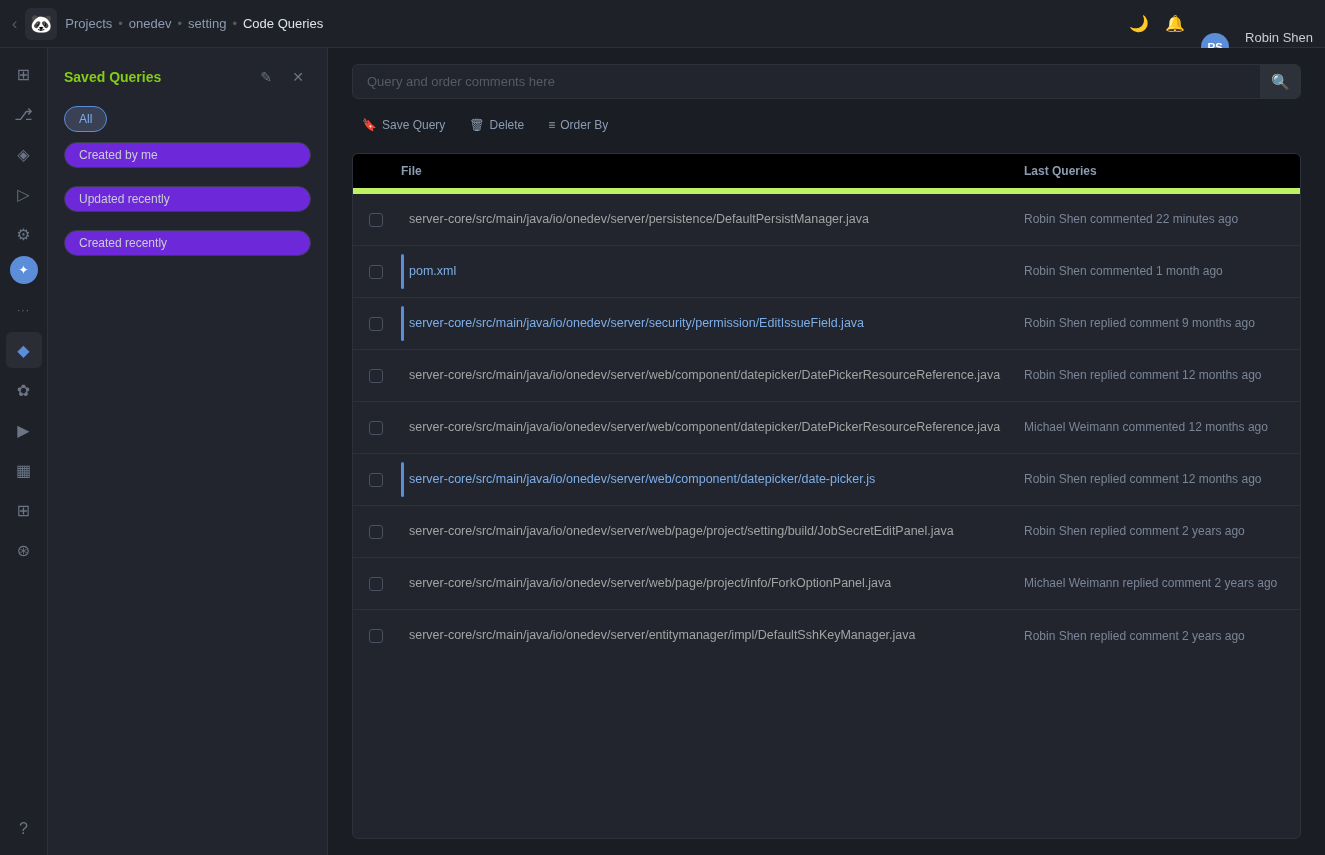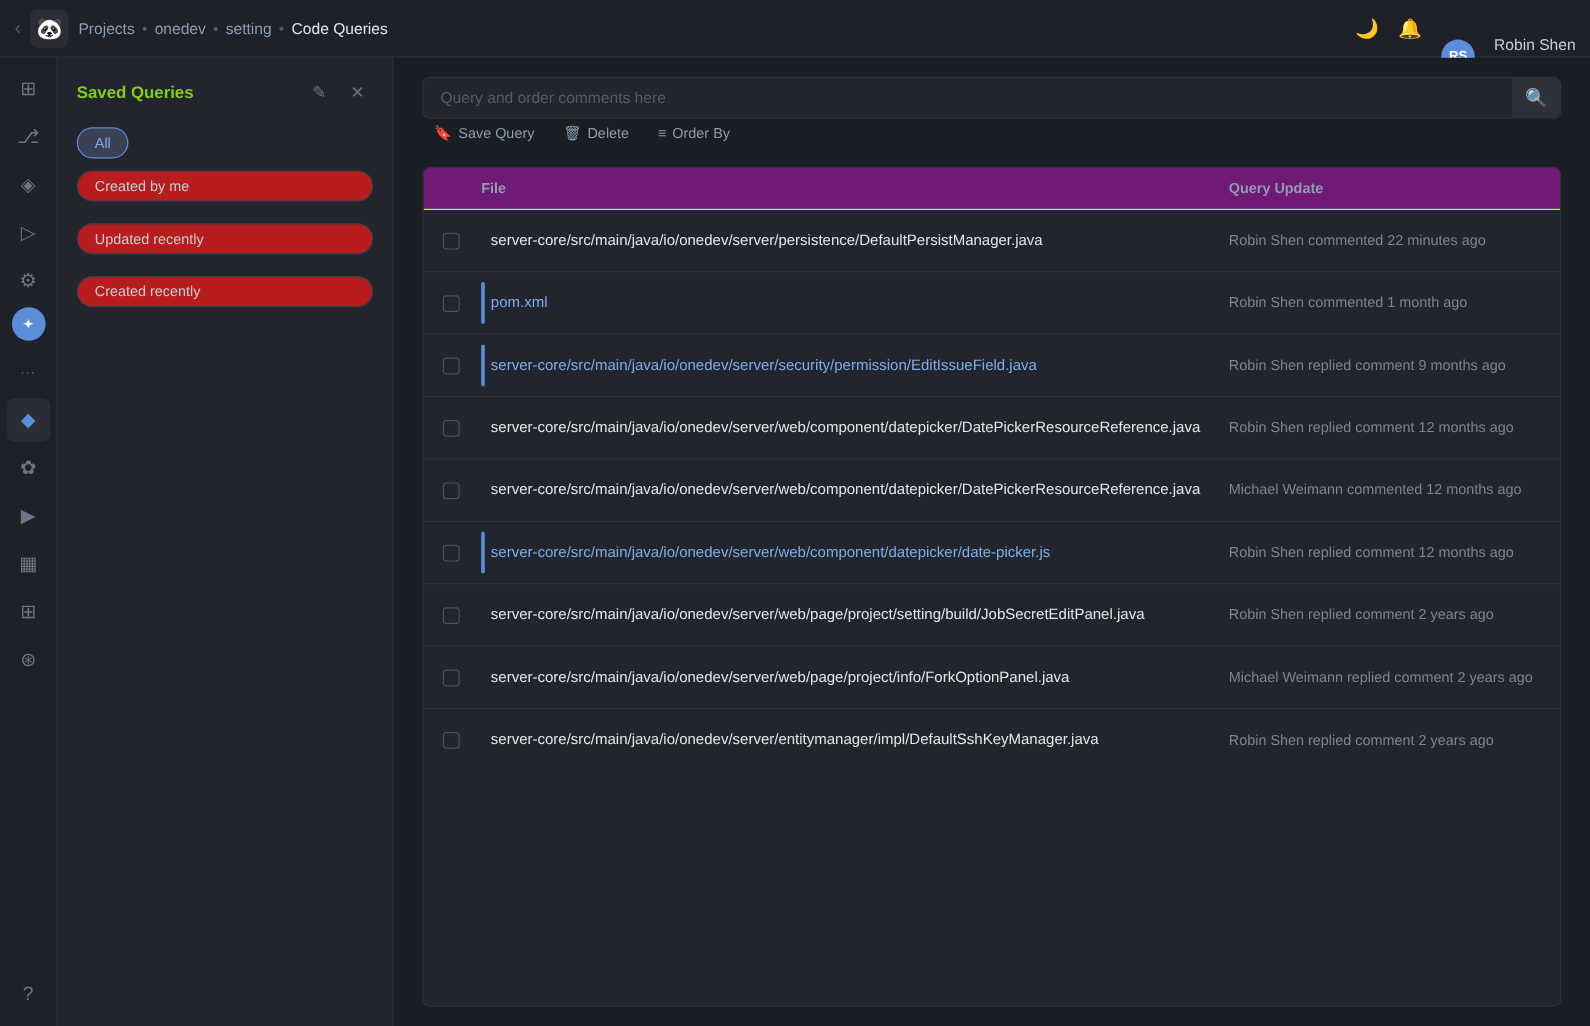--- a/index.html
+++ b/index.html
@@ -164,21 +164,21 @@
       display: flex;
       align-items: center;
       justify-content: center;
       font-size: 14px;
     }
 
     .filter-btn {
       padding: 5px 14px;
       border-radius: 14px;
       border: 1px solid #3a3f4b;
-      background: #b91c1c;
+      background: #6d28d9;
       color: #c9cdd4;
       cursor: pointer;
       font-size: 12px;
       margin-bottom: 10px;
       display: inline-block;
     }
     .filter-btn.active {
       background: #3a4155;
       border-color: #5b8dd9;
       color: #7daee8;
@@ -196,20 +196,21 @@
       background: #1a1d23;
       overflow: hidden;
       display: flex;
       flex-direction: column;
       padding: 16px 24px;
     }
 
     .search-bar {
       display: flex;
       gap: 0;
+      margin-bottom: 14px;
       border: 1px solid #2d3139;
       border-radius: 6px;
       background: #22252e;
       overflow: hidden;
     }
     .search-input {
       flex: 1;
       background: transparent;
       border: none;
       outline: none;
@@ -255,27 +256,27 @@
       flex: 1;
       overflow-y: auto;
       border: 1px solid #2d3139;
       border-radius: 6px;
       background: #22252e;
     }
     .table-header {
       display: grid;
       grid-template-columns: 32px 1fr 260px;
       padding: 10px 16px;
-      border-bottom: 1px solid #bef264;
+      border-bottom: 6px solid #bef264;
       color: #8b9cb3;
       font-size: 12px;
       font-weight: 600;
       position: sticky;
       top: 0;
-      background: #701a75;
+      background: #000000;
       z-index: 1;
     }
     .table-row {
       display: grid;
       grid-template-columns: 32px 1fr 260px;
       padding: 0 16px;
       border-bottom: 1px solid #2d3139;
       align-items: stretch;
       min-height: 52px;
     }
@@ -311,21 +312,21 @@
       width: 3px;
       border-radius: 2px;
       background: #5b8dd9;
     }
     .file-name {
       color: #7daee8;
       font-size: 12.5px;
       word-break: break-all;
       line-height: 1.4;
     }
-    .file-name.no-accent { color: #e5e5e5; }
+    .file-name.no-accent { color: #a3a3a3; }
 
     .row-update {
       display: flex;
       align-items: center;
       padding: 12px 0;
       color: #7a8596;
       font-size: 12px;
       line-height: 1.4;
     }
 
@@ -420,21 +421,21 @@
       <button class="toolbar-btn">
         <span>≡</span>
         <span>Order By</span>
       </button>
     </div>
 
     <div class="comments-table">
       <div class="table-header">
         <div></div>
         <div>File</div>
-        <div>Query Update</div>
+        <div>Last Queries</div>
       </div>
 
     <div class="table-row">
     <div class="row-checkbox">
       <input type="checkbox" class="checkbox" style="">
     </div>
     <div class="row-file">
 
       <span class="file-name no-accent">server-core/src/main/java/io/onedev/server/persistence/DefaultPersistManager.java</span>
     </div>

